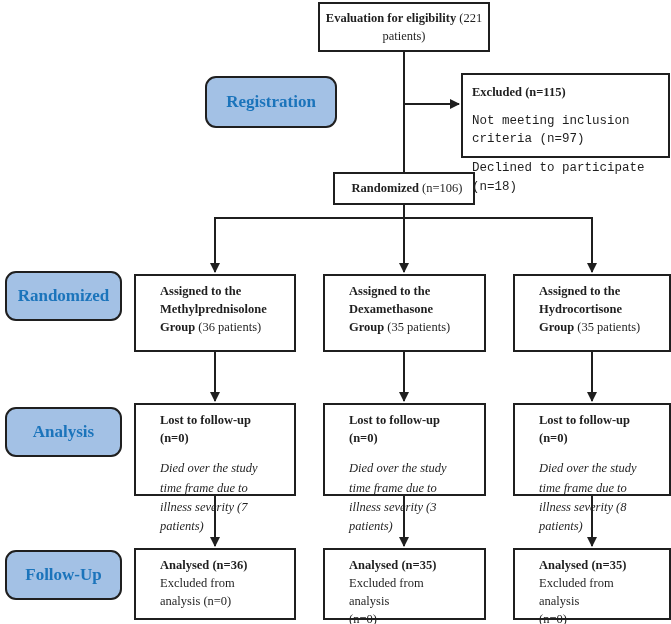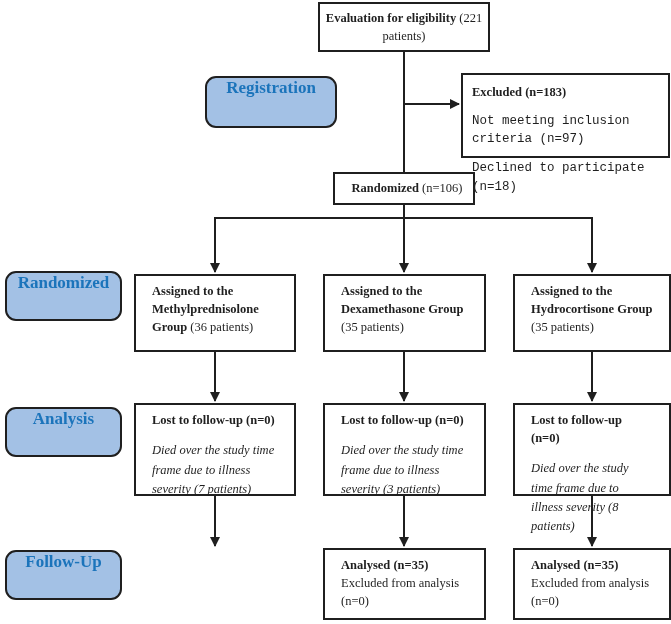--- a/index.html
+++ b/index.html
@@ -6,26 +6,26 @@
   .canvas{
     position:relative;width:671px;height:624px;background:#ffffff;
     font-family:"Liberation Serif", serif;color:#1f1f1f;overflow:hidden;
   }
   svg.connectors{position:absolute;left:0;top:0;pointer-events:none;}
   .box{
     position:absolute;background:#ffffff;border:2px solid #1f1f1f;
     box-sizing:border-box;font-size:12.5px;line-height:1.45;padding-left:6px;
   }
   .flexc{display:flex;align-items:center;justify-content:center;text-align:center;}
-  .pad{padding:6px 16px;}
+  .pad{padding:6px 24px;}
   .stage{
     position:absolute;box-sizing:border-box;
     background:var(--stage-fill,#a3c1e5);
     border:2.5px solid #1f1f1f;border-radius:11px;
-    display:flex;justify-content:center;
+    display:flex;align-items:center;justify-content:center;
     color:var(--stage-text,#1b74bb);font-weight:700;font-size:17px;
   }
   .excl-line{margin-top:11px;font-family:Liberation Mono, monospace;}
   .lost-detail{margin-top:12px;line-height:1.55;font-style:italic;}
   b{font-weight:700;}
 </style>
 </head>
 <body>
 
 <div class="canvas">
@@ -64,21 +64,21 @@
     <span>Randomized</span>
   </div>
   <div class="stage" style="left:5px;top:550px;width:117px;height:50px;">
     <span>Follow-Up</span>
   </div>
   <div class="stage" style="left:5px;top:407px;width:117px;height:50px;">
     <span>Analysis</span>
   </div>
 
   <div class="box" style="left:461px;top:73px;width:209px;height:85px;padding:8px 9px;">
-    <div><b>Excluded (n=183)</b></div>
+    <div><b>Excluded (n=115)</b></div>
     <div class="excl-line">Not meeting inclusion criteria (n=97)</div>
     <div class="excl-line">Declined to participate (n=18)</div>
   </div>
 
   <div class="box flexc" style="left:333px;top:172px;width:142px;height:33px;">
     <div><b>Randomized</b><span> (n=106)</span></div>
   </div>
 
   <div class="box pad" style="left:134px;top:274px;width:162px;height:78px;">
     <div><b>Assigned to the Methylprednisolone Group</b><span> (36 patients)</span></div>
@@ -96,20 +96,24 @@
   </div>
   <div class="box pad" style="left:323px;top:403px;width:163px;height:93px;">
     <div><b>Lost to follow-up (n=0)</b></div>
     <div class="lost-detail">Died over the study time frame due to illness severity (3 patients)</div>
   </div>
   <div class="box pad" style="left:513px;top:403px;width:158px;height:93px;">
     <div><b>Lost to follow-up (n=0)</b></div>
     <div class="lost-detail">Died over the study time frame due to illness severity (8 patients)</div>
   </div>
 
+  <div class="box pad" style="left:134px;top:548px;width:162px;height:72px;">
+    <div><b>Analysed (n=36)</b></div>
+    <div>Excluded from analysis (n=0)</div>
+  </div>
   <div class="box pad" style="left:323px;top:548px;width:163px;height:72px;">
     <div><b>Analysed (n=35)</b></div>
     <div>Excluded from analysis</div>
     <div>(n=0)</div>
   </div>
   <div class="box pad" style="left:513px;top:548px;width:158px;height:72px;">
     <div><b>Analysed (n=35)</b></div>
     <div>Excluded from analysis</div>
     <div>(n=0)</div>
   </div>

